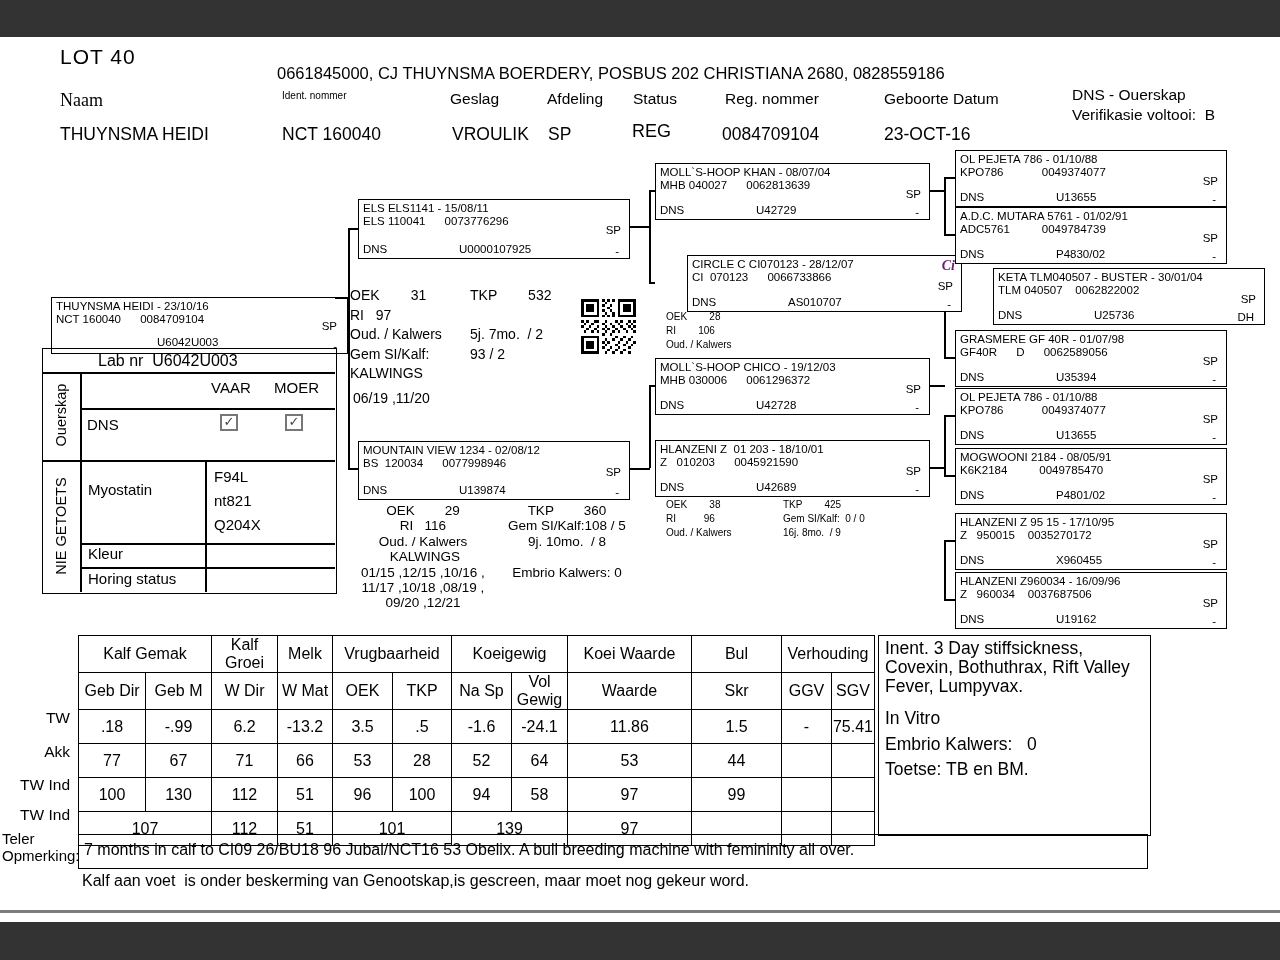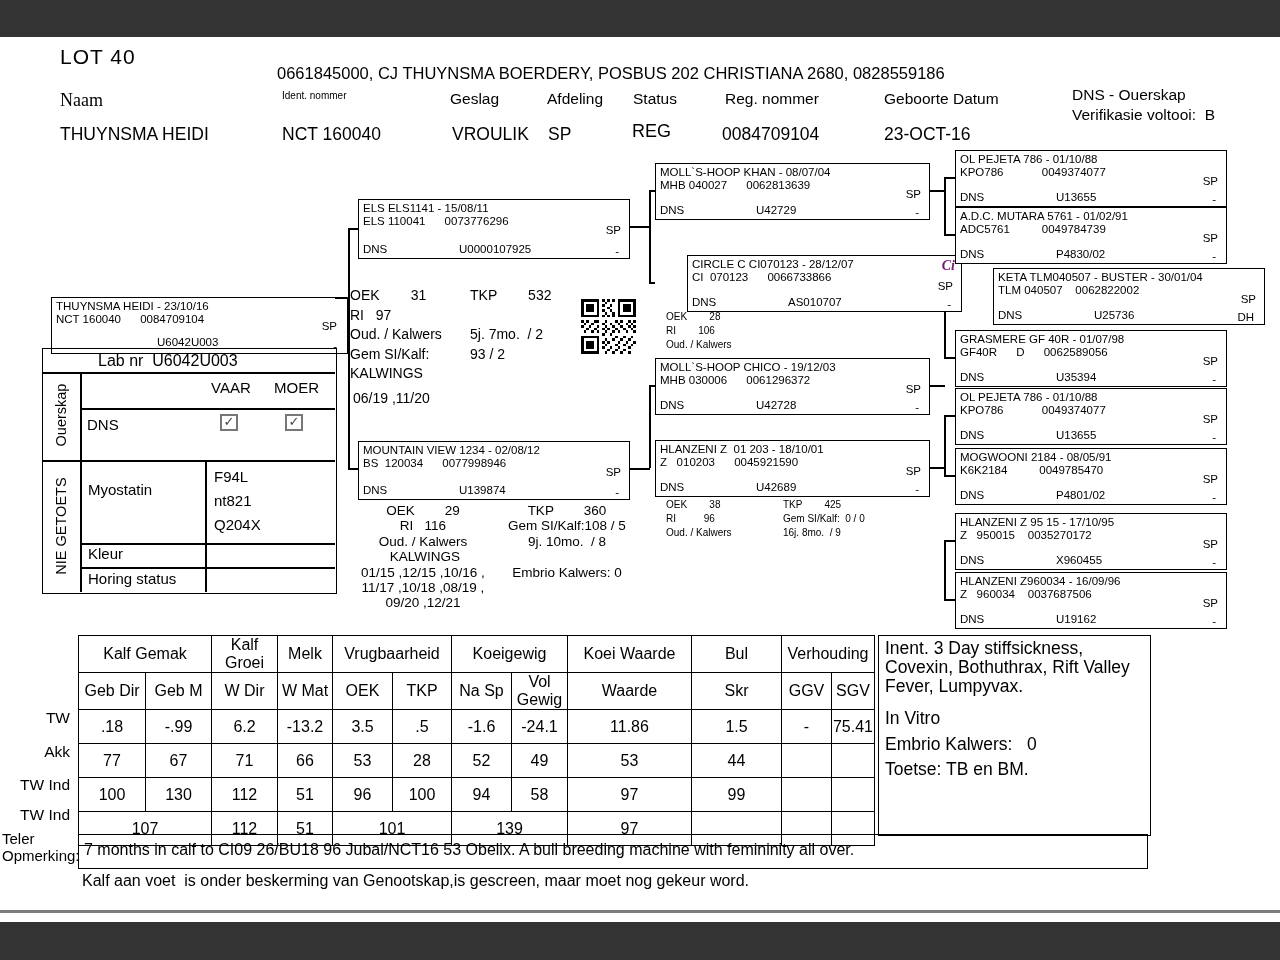--- a/index.html
+++ b/index.html
@@ -356,21 +356,21 @@
       <td class="dv">75.41</td>
     </tr>
     <tr>
       <td class="dv">77</td>
       <td class="dv">67</td>
       <td class="dv">71</td>
       <td class="dv">66</td>
       <td class="dv">53</td>
       <td class="dv">28</td>
       <td class="dv">52</td>
-      <td class="dv">49</td>
+      <td class="dv">64</td>
       <td class="dv">53</td>
       <td class="dv">44</td>
       <td class="dv"></td>
       <td class="dv"></td>
     </tr>
     <tr>
       <td class="dv">100</td>
       <td class="dv">130</td>
       <td class="dv">112</td>
       <td class="dv">51</td>

